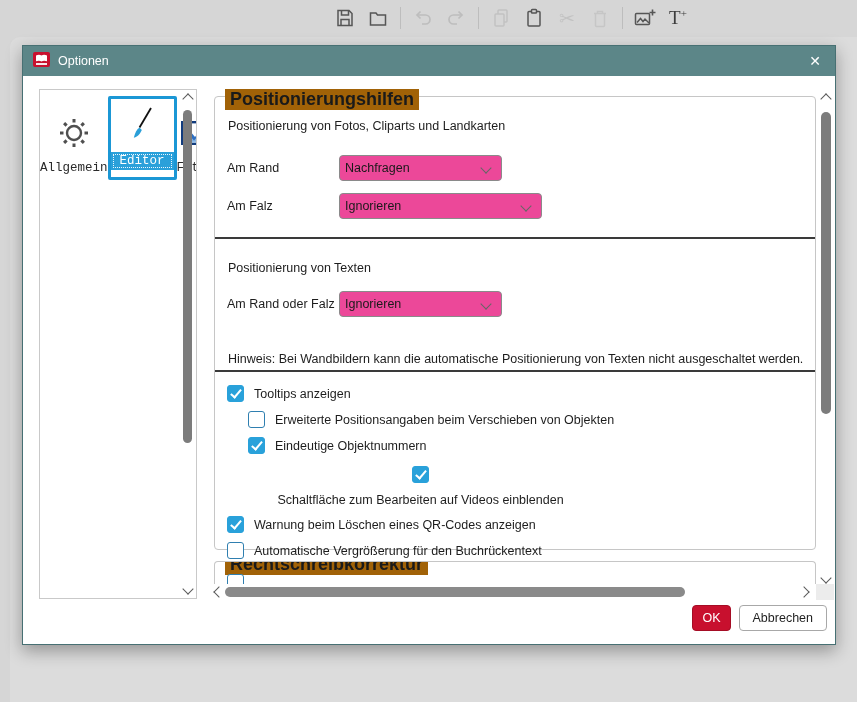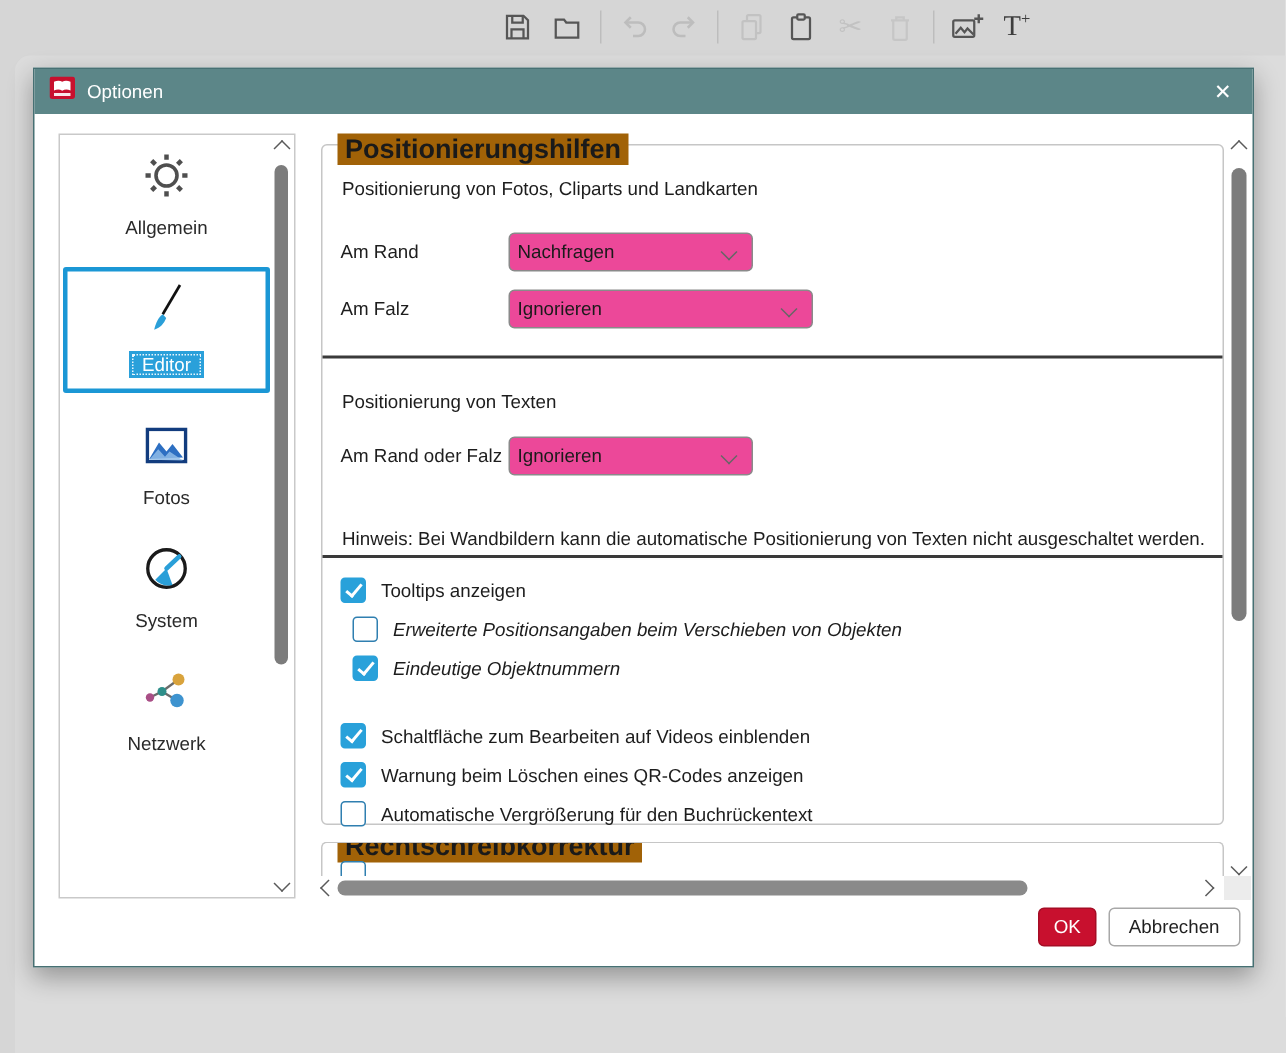--- a/index.html
+++ b/index.html
@@ -21,21 +21,21 @@
   .dialog{position:absolute;left:22px;top:45px;width:812px;height:598px;background:#fff;
     border:1px solid #477073;box-shadow:0 6px 16px rgba(0,0,0,.33);}
   .titlebar{position:absolute;left:0;top:0;width:100%;height:30px;background:#5c8688;
     display:flex;align-items:center;gap:8px;padding:0 10px;box-sizing:border-box;}
   .titlebar .title{color:#fff;font-size:12.5px;}
   .titlebar .close{margin-left:auto;color:#fff;font-size:14px;cursor:pointer;padding:0 4px;}
 
   
   .sidebar{position:absolute;left:16px;top:43px;width:158px;height:510px;background:#fff;
     border:1px solid #c9c9c9;box-sizing:border-box;overflow:hidden;}
-  .side-list{position:absolute;left:0;top:6px;width:142px;display:flex;flex-direction:column;align-items:center;}
+  .side-list{position:absolute;left:0;top:6px;width:142px;display:flex;flex-direction:row;align-items:flex-end;font-family:Liberation Mono, monospace;}
   .side-item{display:flex;flex-direction:column;align-items:center;gap:9px;margin-bottom:17px;width:132px;padding:2px 0;}
   .si-icon{height:38px;display:flex;align-items:center;justify-content:center;}
   .si-label{font-size:12.5px;color:#2a2a2a;}
   .side-item.selected{border:3px solid #1b97d5;border-radius:2px;padding:6px 0 7px;margin-bottom:14px;}
   .side-item.selected .si-label{background:#2aa0da;color:#fff;padding:2px 9px;outline:1px dotted #eaf6fd;outline-offset:-3px;}
 
   
   .chev{display:inline-block;width:7px;height:7px;border-right:1.6px solid #5a5a5a;border-bottom:1.6px solid #5a5a5a;}
   .chev.up{transform:rotate(-135deg);}  .chev.down{transform:rotate(45deg);}
   .chev.left{transform:rotate(135deg);} .chev.right{transform:rotate(-45deg);}
@@ -70,22 +70,22 @@
   .dropdown{position:relative;height:26px;border:1px solid #8a8a8a;border-radius:4px;background:#ec4899;
     display:flex;align-items:center;padding-left:5px;box-sizing:border-box;font-size:12.5px;color:#1a1a1a;cursor:pointer;}
   .dd-163{width:163px;} .dd-203{width:203px;}
   .dropdown .chev{position:absolute;right:11px;top:8px;border-color:#666;}
   .divider{position:absolute;left:0;width:100%;height:2px;background:#3a3a3a;}
   .d1{top:140px;} .d2{top:273px;}
 
   
   .cbs{position:absolute;left:12px;top:288px;display:flex;flex-direction:column;gap:9px;}
   .cbrow{display:flex;align-items:center;gap:10px;cursor:pointer;}
-  .cbrow.indent{margin-left:8px;font-style:italic;}
-  .cbrow.grp-gap{margin-top:19px;}
+  .cbrow.indent{margin-left:21px;}
+  .cbrow.grp-gap{margin-top:3px;flex-direction:column;}
   .cb{width:17px;height:17px;box-sizing:border-box;border:1px solid #2f7fb0;border-radius:3px;background:#fff;position:relative;flex:none;}
   .cb.checked{background:#29a1da;border-color:#29a1da;}
   .cb.checked::after{content:"";position:absolute;left:5px;top:1px;width:4px;height:9px;
     border-right:2px solid #fff;border-bottom:2px solid #fff;transform:rotate(40deg);}
   .cblabel{font-size:12.5px;color:#1d1d1d;}
   .g2 .cbrow{position:absolute;left:12px;top:12px;}
 
   
   .btnrow{position:absolute;right:8px;top:559px;display:flex;gap:8px;}
   .btn{font-family:"Liberation Sans",sans-serif;font-size:12.5px;border-radius:4px;height:26px;cursor:pointer;}

